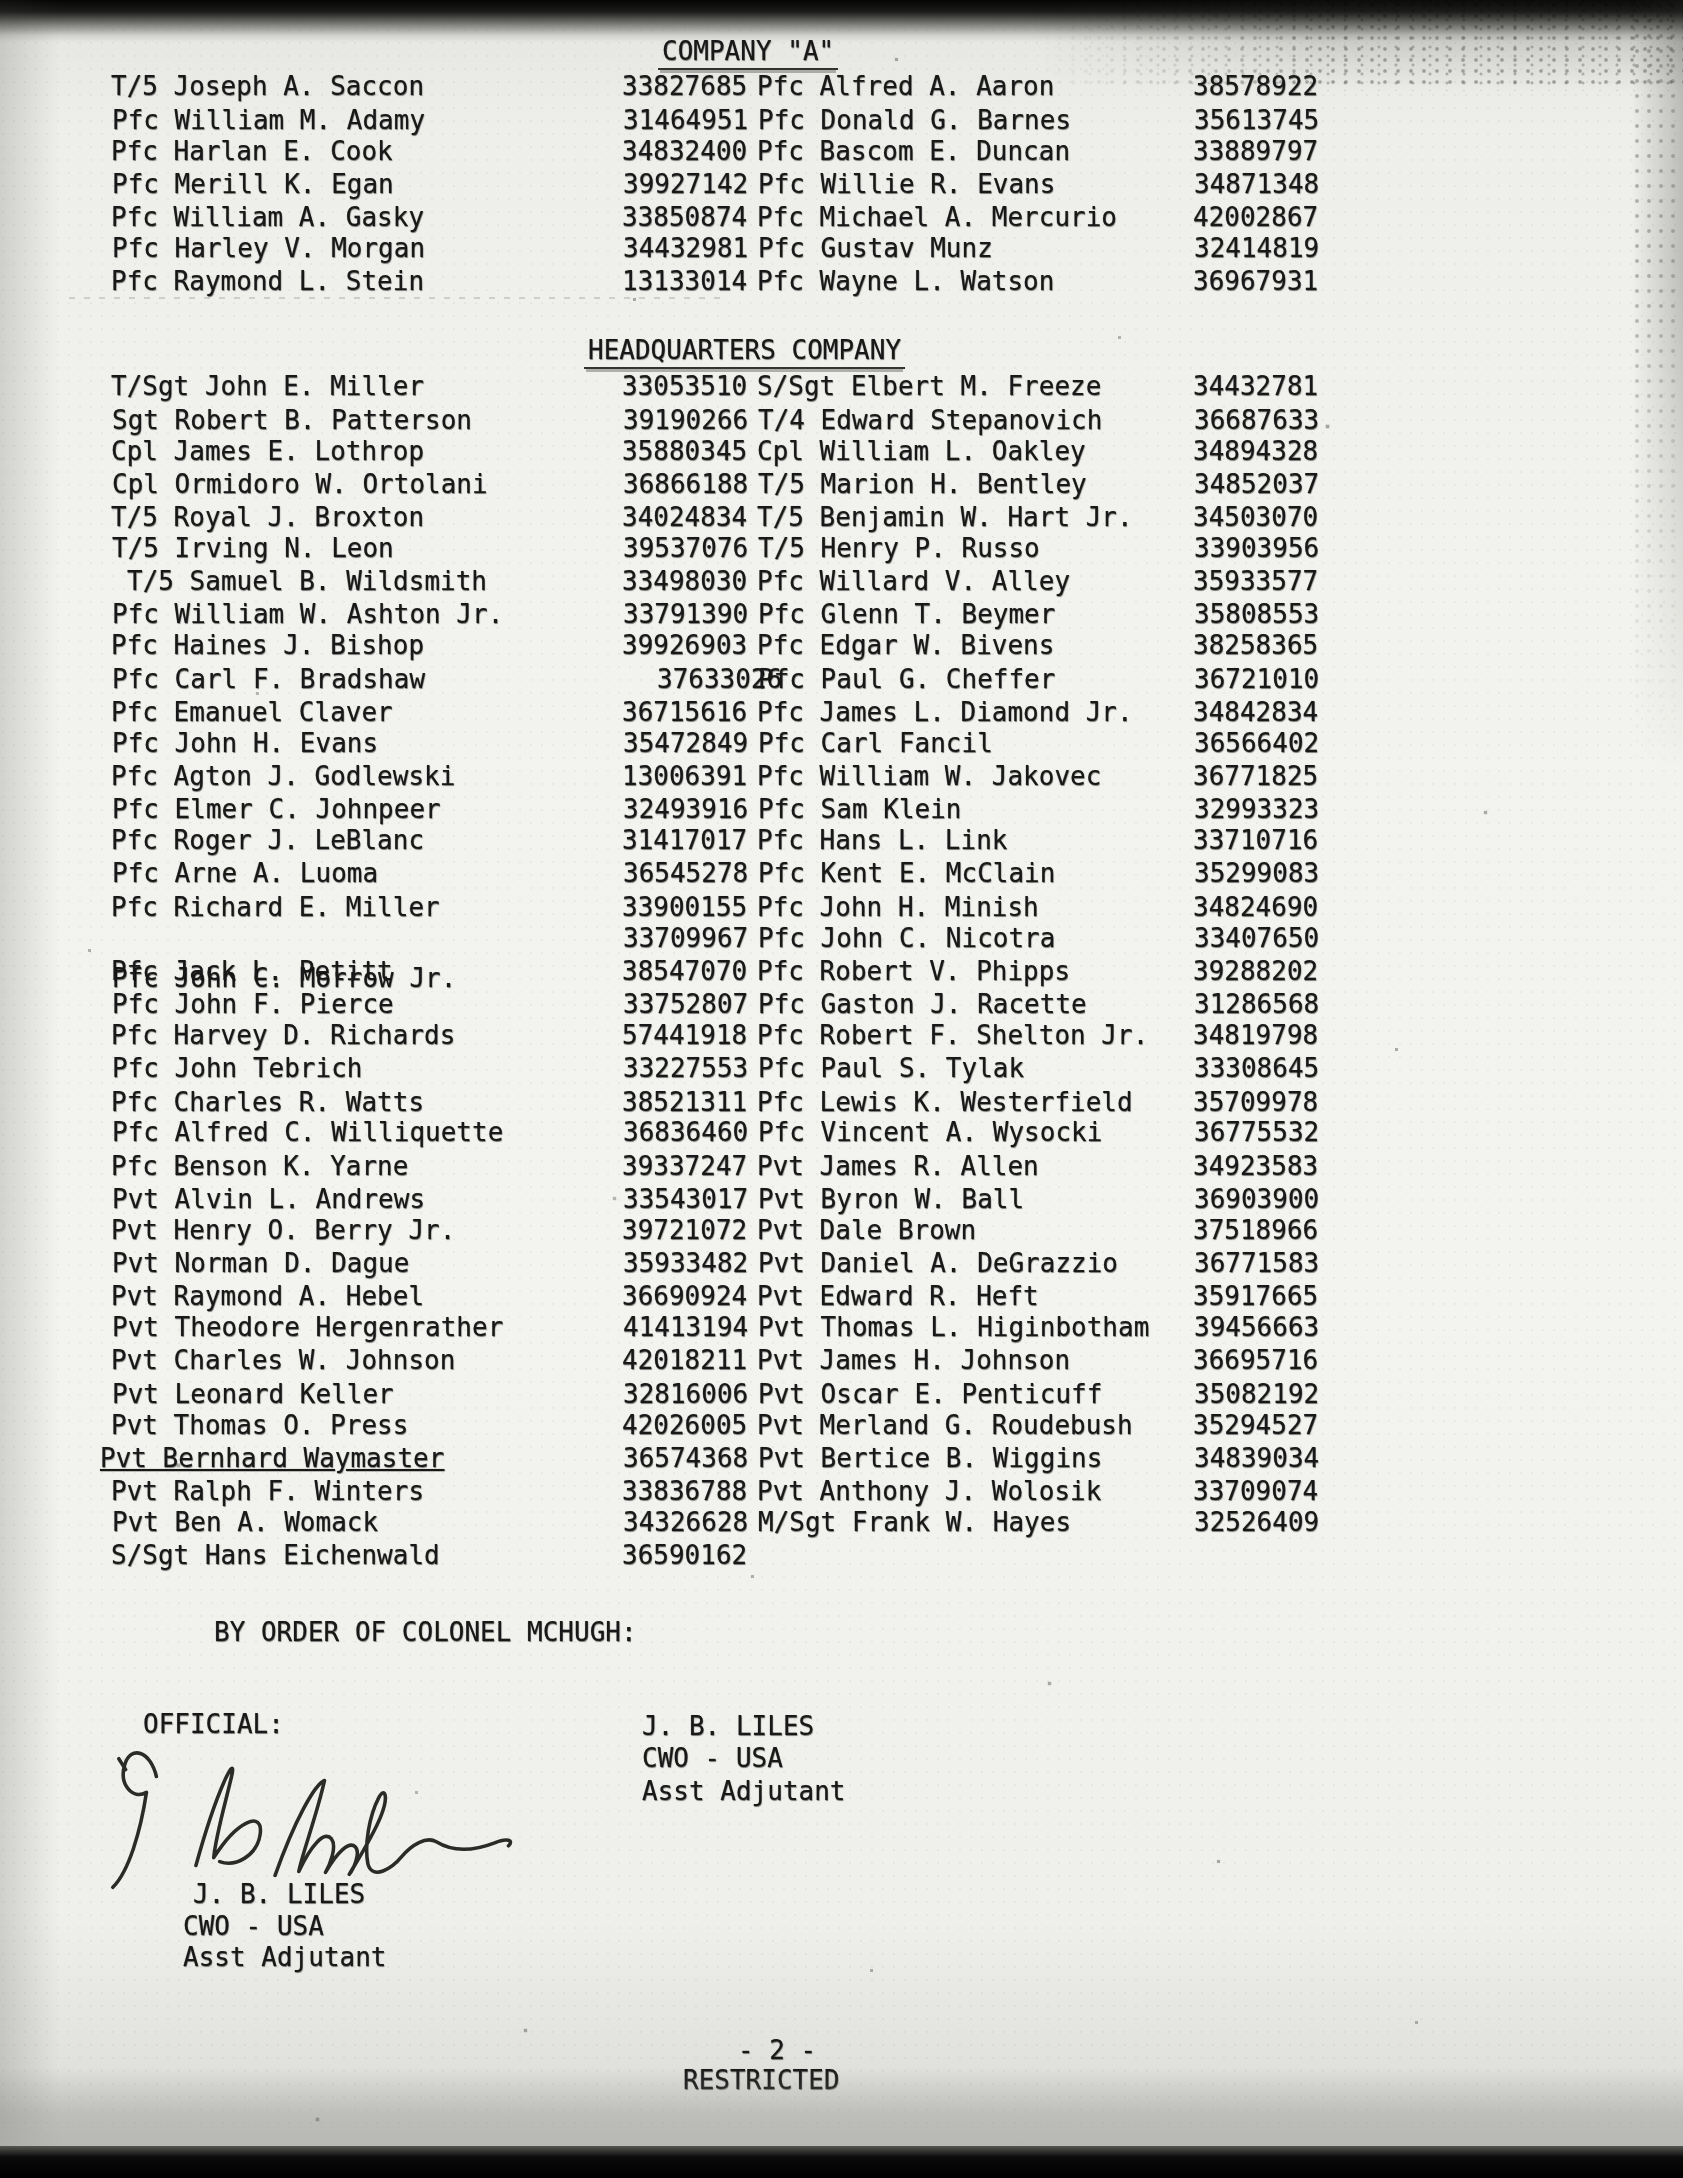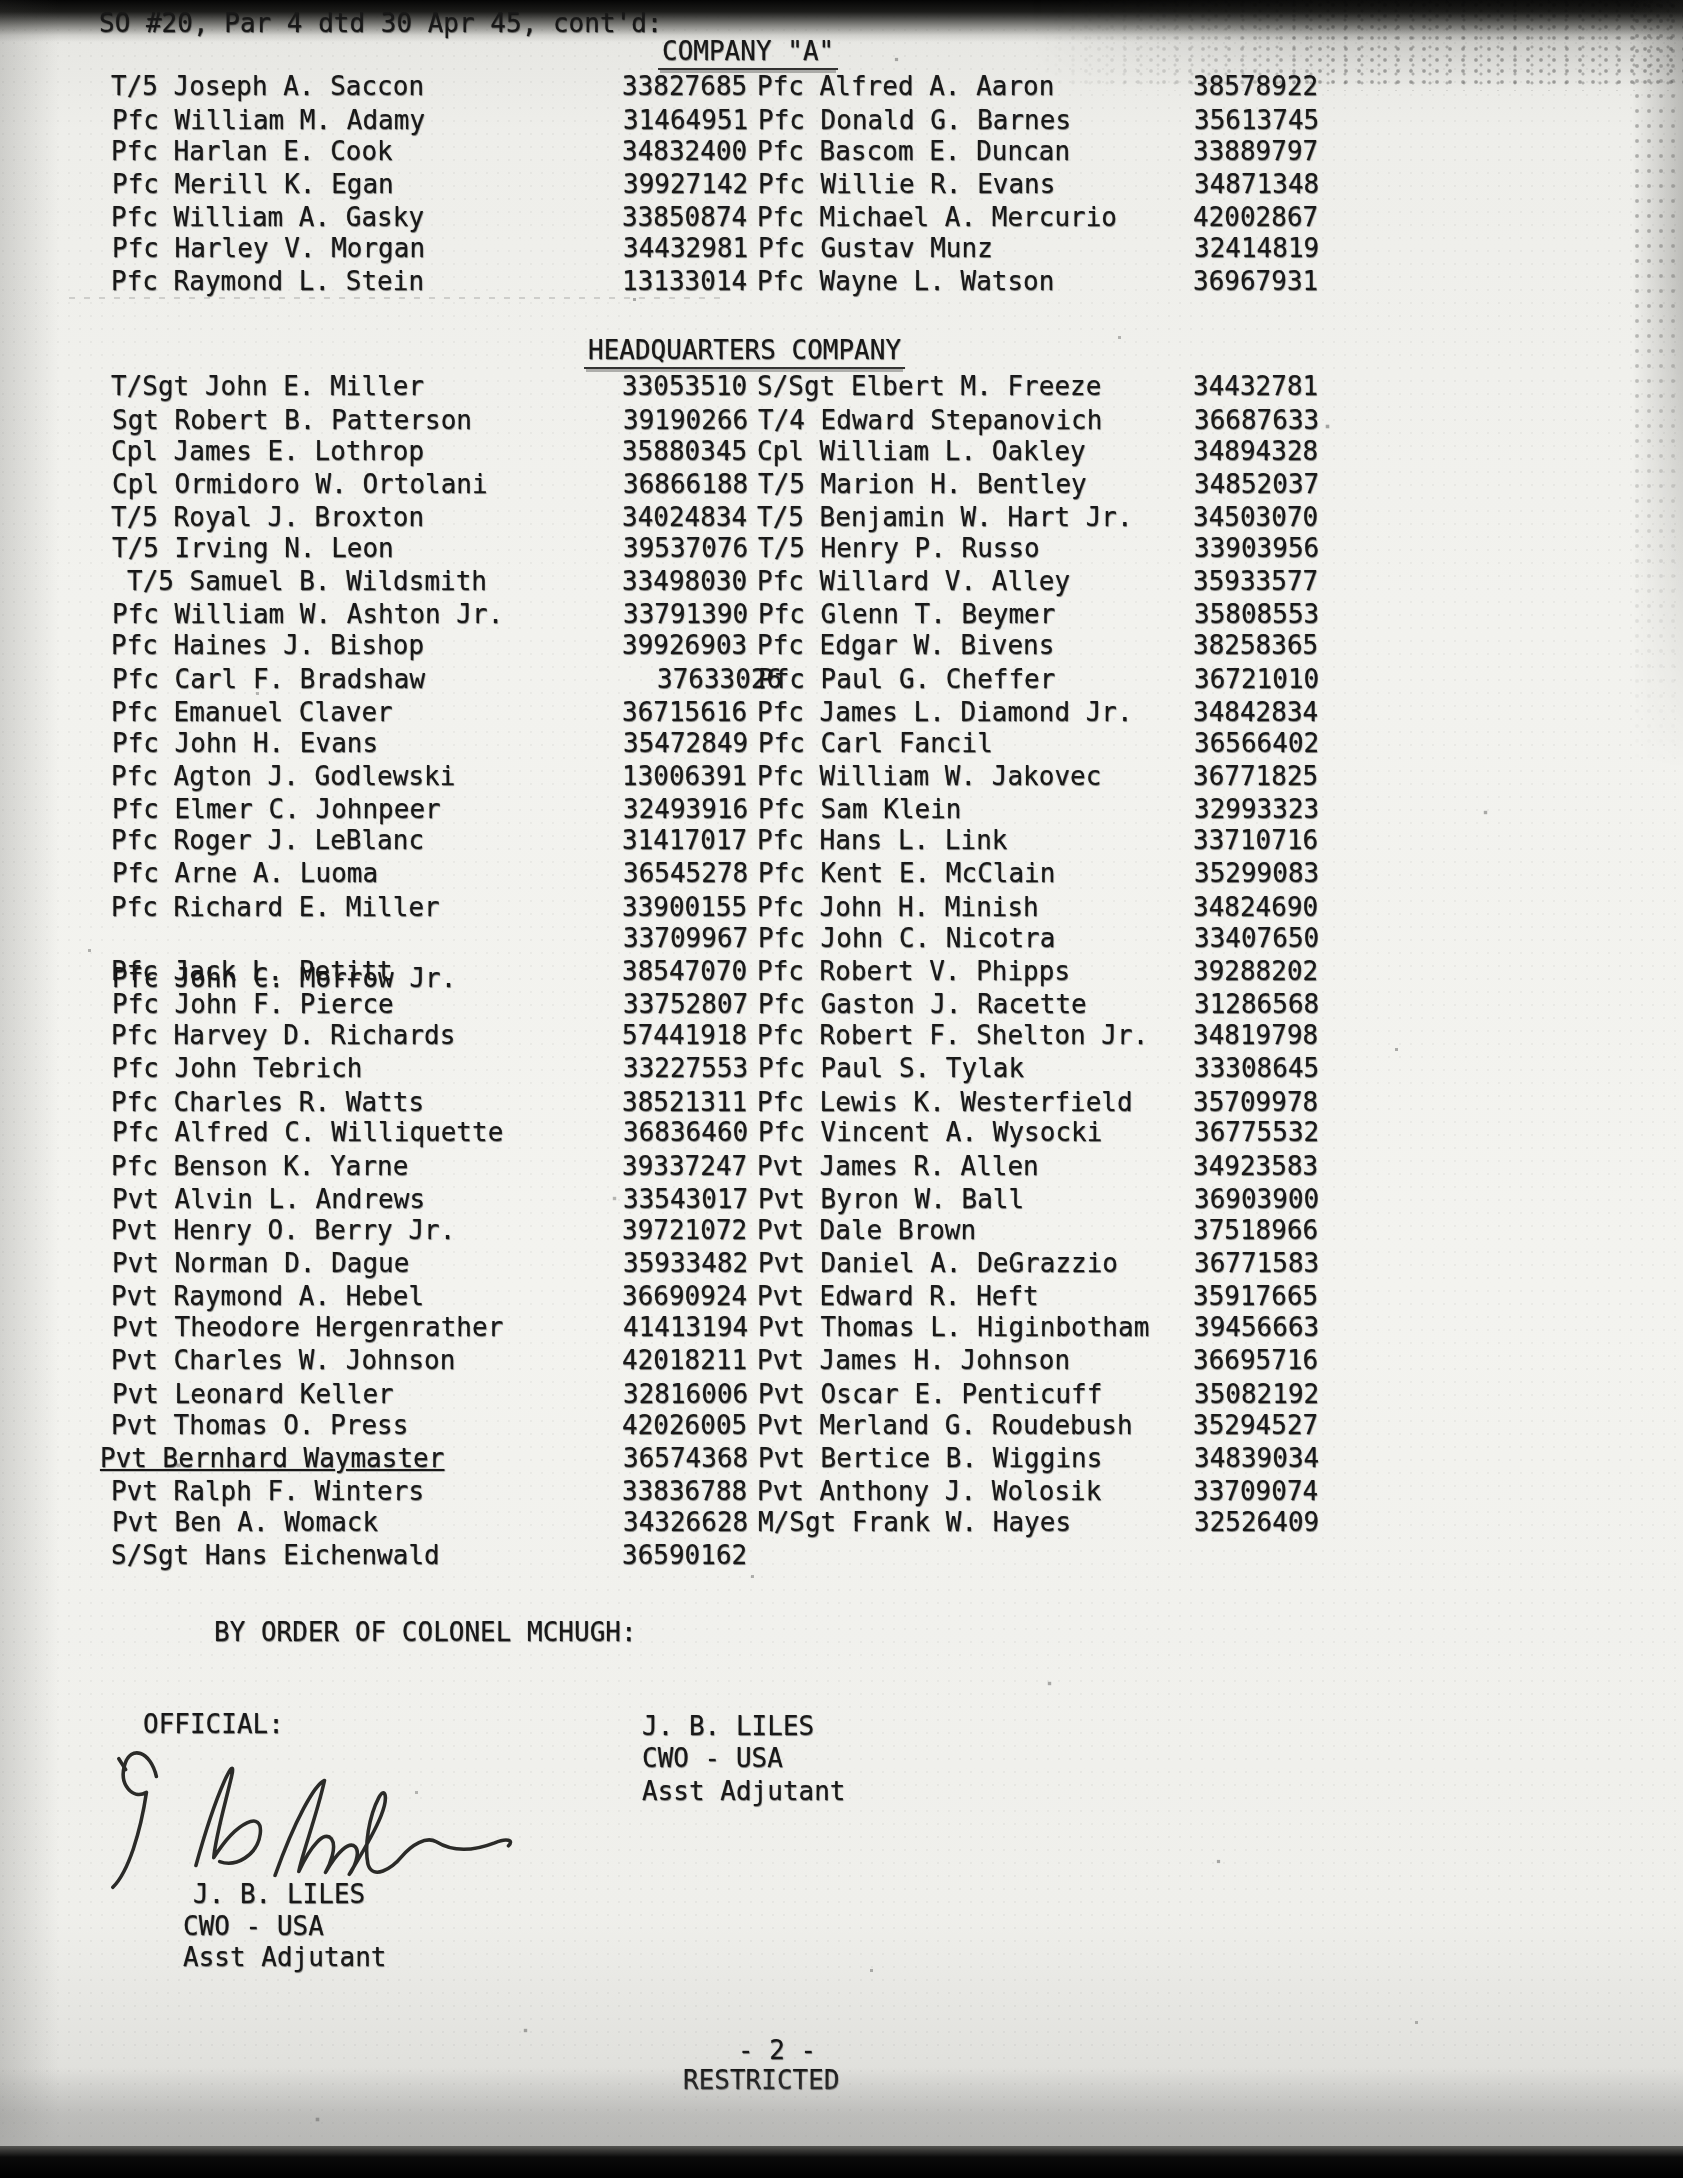--- a/index.html
+++ b/index.html
@@ -80,21 +80,20 @@
 <body>
 
 <div class="page">
   <div class="band-top"></div>
   <div class="corner-speckle"></div>
   <div class="edge-speckle-right"></div>
   <div class="edge-shade-left"></div>
   <span class="noise-dots"></span>
 
   <div class="content">
-    <div class="txt" style="left:99px;top:8px">SO #20, Par 4 dtd 30 Apr 45, cont'd:</div>
 
     <div id="roster-layer">
         <div class="txt underlined" style="left: 658px; top: 36px;">COMPANY "A"</div>
         <div class="txt" style="left: 111px; top: 71px;">T/5 Joseph A. Saccon</div>
         <div class="txt" style="left: 622px; top: 71px;">33827685</div>
         <div class="txt" style="left: 757px; top: 71px;">Pfc Alfred A. Aaron</div>
         <div class="txt" style="left: 1193px; top: 71px;">38578922</div>
         <div class="txt" style="left: 112px; top: 105px;">Pfc William M. Adamy</div>
         <div class="txt" style="left: 623px; top: 105px;">31464951</div>
         <div class="txt" style="left: 758px; top: 105px;">Pfc Donald G. Barnes</div>

